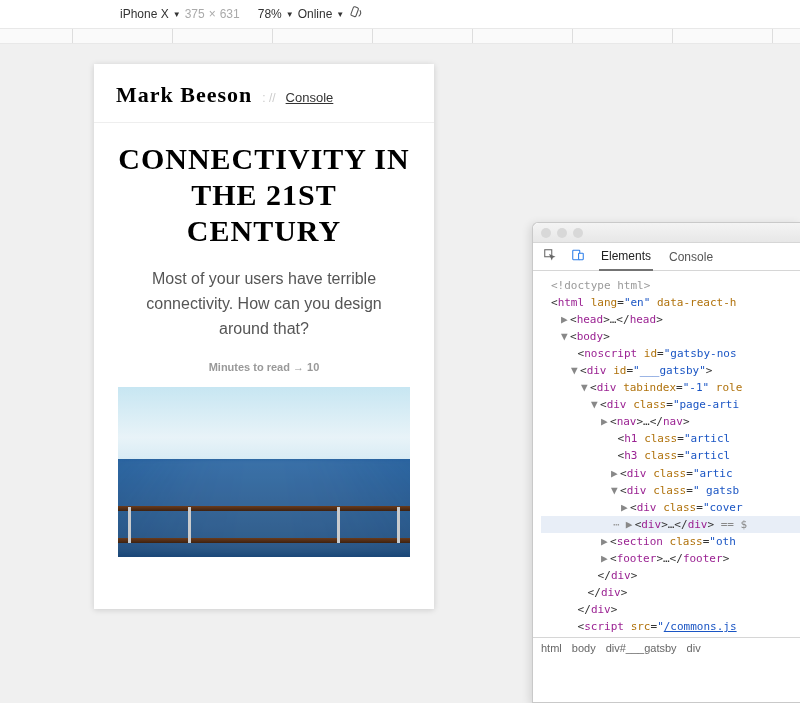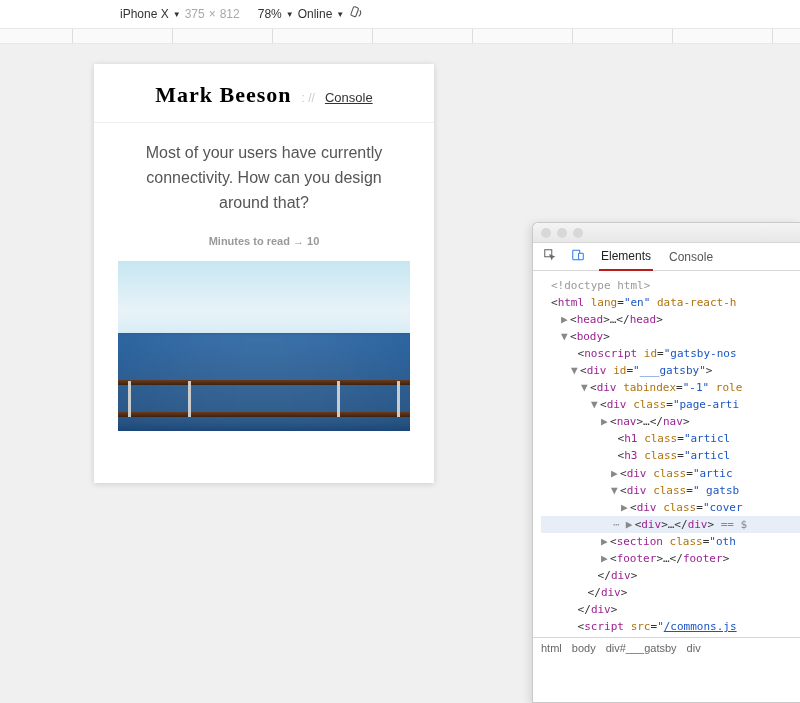--- a/index.html
+++ b/index.html
@@ -54,21 +54,20 @@
   background: #fff;
   box-shadow: 0 1px 6px rgba(0,0,0,0.15);
   padding-bottom: 30px;
 }
 .site-header {
   display: flex;
   align-items: baseline;
   gap: 10px;
   padding: 18px 22px 14px;
   border-bottom: 1px solid #eee;
-  justify-content: center;
 }
 .site-name {
   font-family: "Brush Script MT", "Comic Sans MS", cursive;
   font-size: 22px;
   font-weight: 600;
   letter-spacing: 1px;
 }
 .bc-sep { color: #ccc; font-size: 12px; }
 .bc-link { font-size: 13px; color: #333; text-decoration: underline; }
 
@@ -144,21 +143,21 @@
   height: 28px;
   display: flex; align-items: center; gap: 14px;
   padding: 0 10px;
   border-bottom: 1px solid #d6d6d6;
   font-family: -apple-system, sans-serif;
   font-size: 12px;
   color: #555;
 }
 .dt-toolbar .icon svg { width: 14px; height: 14px; }
 .dt-tab { padding: 6px 2px; }
-.dt-tab.active { color: #222; border-bottom: 2px solid #b91c1c; }
+.dt-tab.active { color: #222; border-bottom: 2px solid #737373; }
 .dom-tree { padding: 6px 0 2px 8px; line-height: 1.55; color: #333; white-space: nowrap; }
 .dom-tree .ln { display: block; }
 .tag { color: #9b2393; }
 .attr { color: #b0720c; }
 .val { color: #1a55c4; }
 .doctype { color: #9a9a9a; text-align: right; }
 .arrow { color: #888; display: inline-block; width: 9px; }
 .sel-line { background: #e8eef7; }
 .ell { color: #999; padding: 0 6px 0 2px; }
 .src-link { color: #1a55c4; text-decoration: underline; }
@@ -176,21 +175,21 @@
 </head>
 <body>
 
 <div class="device-toolbar">
   <span class="sel">
     <span>iPhone X</span>
     <span class="tri">▼</span>
   </span>
   <span class="dim">375</span>
   <span class="dim">×</span>
-  <span class="dim">812</span>
+  <span class="dim">631</span>
   <span style="width:10px"></span>
   <span class="sel">
     <span>78%</span>
     <span class="tri">▼</span>
   </span>
   <span class="sel">
     <span>Online</span>
     <span class="tri">▼</span>
   </span>
   <span class="rotate-icon">
@@ -214,21 +213,22 @@
 
 <div class="viewport-area">
 
   <div class="mobile-frame">
     <div class="site-header">
       <span class="site-name">Mark Beeson</span>
       <span class="bc-sep">: //</span>
       <a class="bc-link">Console</a>
     </div>
     <div class="article">
-      <p class="article-sub">Most of your users have currently connectivity. How can you design around that?</p>
+      <h1 class="article-title">Connectivity in the 21st century</h1>
+      <p class="article-sub">Most of your users have terrible connectivity. How can you design around that?</p>
       <div class="read-time">Minutes to read → 10</div>
       <div class="cover">
         <div class="sky"></div>
         <div class="sea"></div>
         <div class="wake c"></div>
         <div class="wake l"></div>
         <div class="rail r1"></div>
         <div class="rail r2"></div>
         <div class="post" style="left:10px"></div>
         <div class="post" style="left:70px"></div>

